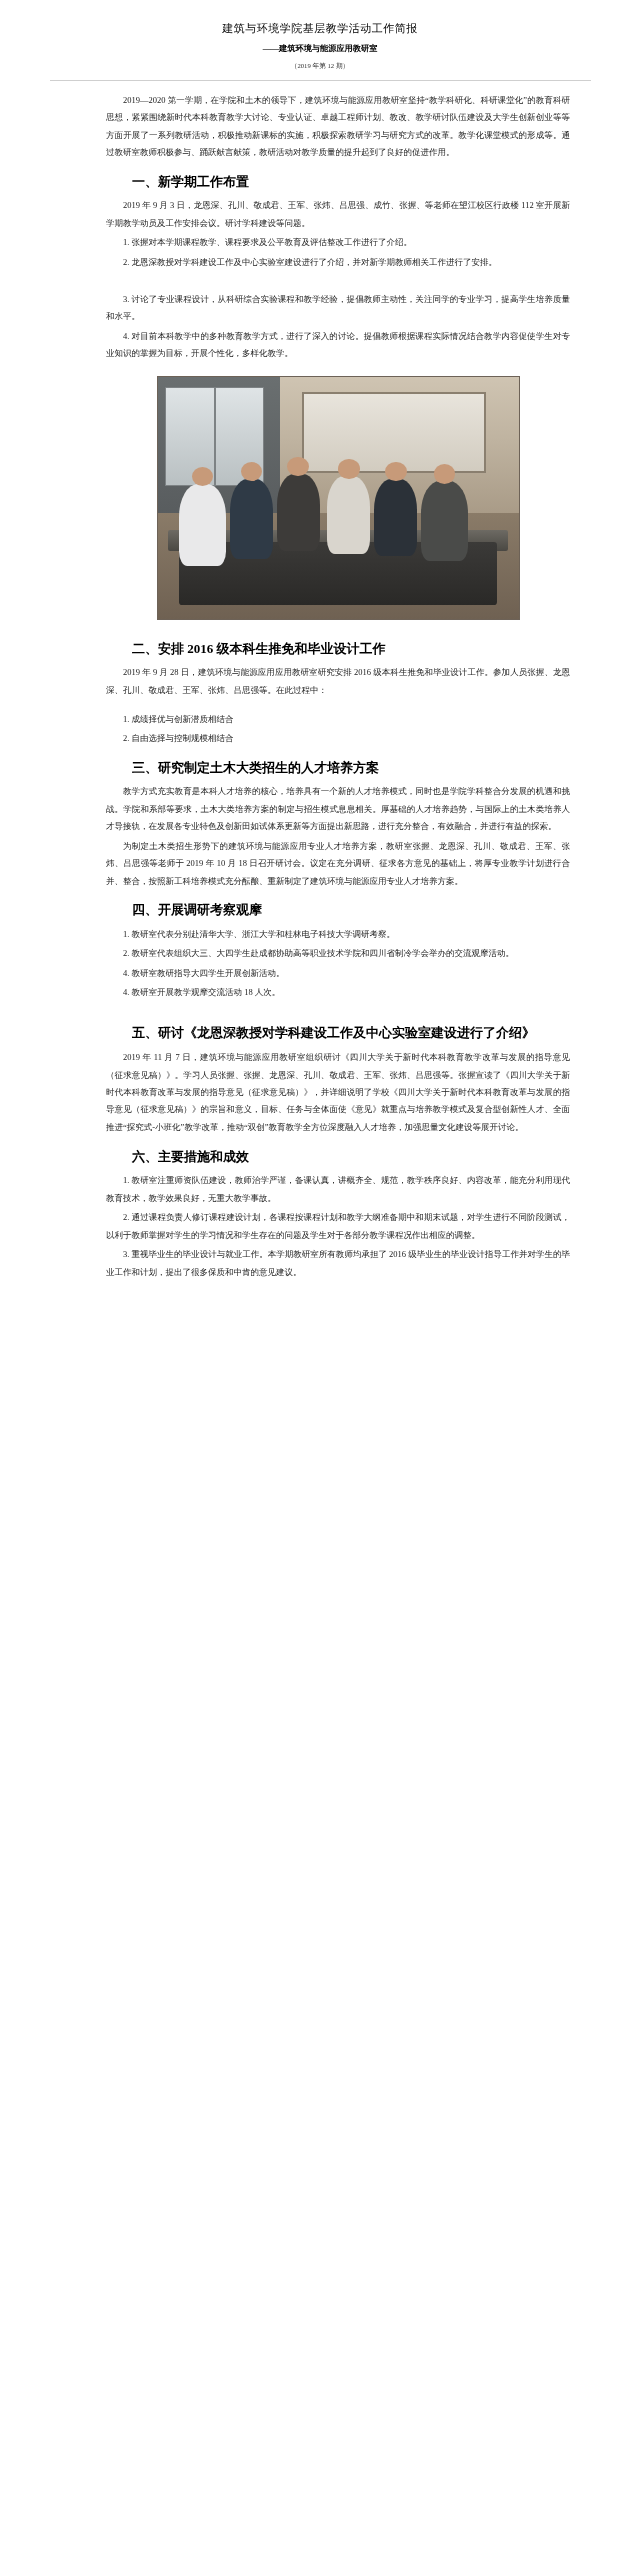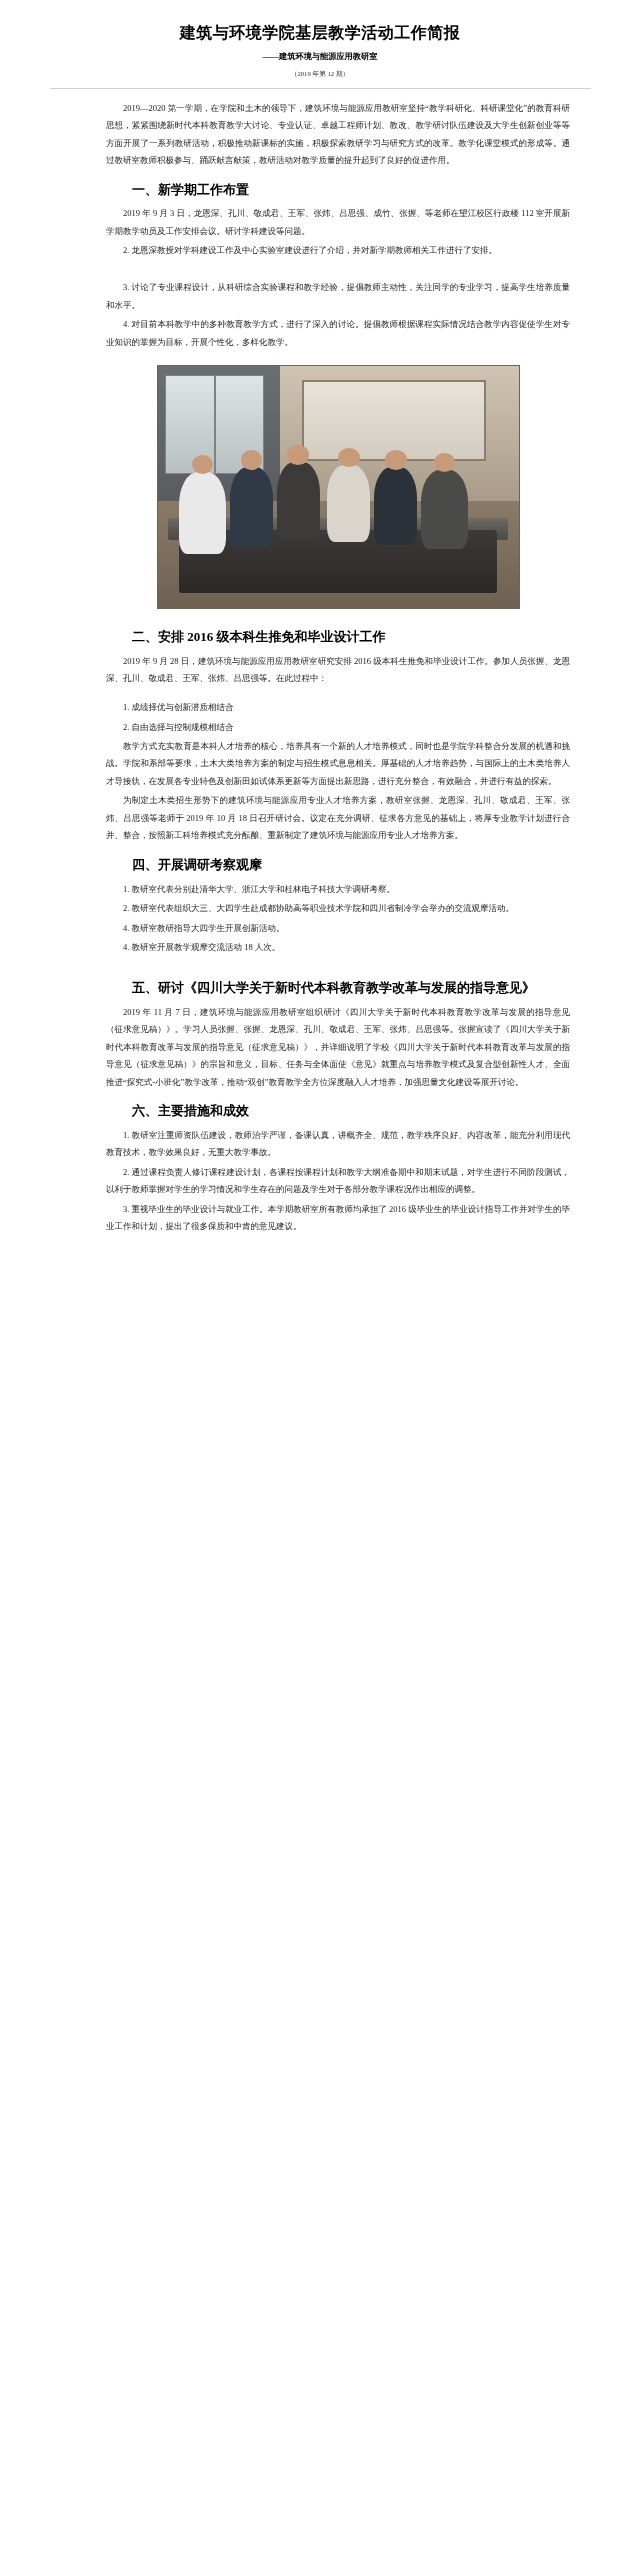--- a/index.html
+++ b/index.html
@@ -16,22 +16,22 @@
     width: 640px;
     box-sizing: border-box;
     padding: 19.6px 0 31px 0;
     background: #ffffff;
   }
   .header-block {
     text-align: center;
     padding: 0 52px;
   }
   .doc-title {
-    font-size: 16px;
-    font-weight: bold;
+    font-size: 11px;
+    font-weight: normal;
     letter-spacing: 0.5px;
     line-height: 1.6;
     color: #000;
     margin: 0 0 5.2px 0;
     text-align: center;
   }
   .doc-subtitle {
     font-size: 8.2px;
     font-weight: bold;
     color: #000;
@@ -148,20 +148,21 @@
   </div>
   <div class="rule"></div>
 
   <div class="body-wrap">
 
     <p class="para">2019—2020 第一学期，在学院和土木的领导下，建筑环境与能源应用教研室坚持“教学科研化、科研课堂化”的教育科研思想，紧紧围绕新时代本科教育教学大讨论、专业认证、卓越工程师计划、教改、教学研讨队伍建设及大学生创新创业等等方面开展了一系列教研活动，积极推动新课标的实施，积极探索教研学习与研究方式的改革。教学化课堂模式的形成等。通过教研室教师积极参与、踊跃献言献策，教研活动对教学质量的提升起到了良好的促进作用。</p>
 
     <p class="section-head">一、新学期工作布置</p>
 
     <p class="para">2019 年 9 月 3 日，龙恩深、孔川、敬成君、王军、张炜、吕思强、成竹、张握、等老师在望江校区行政楼 112 室开展新学期教学动员及工作安排会议。研讨学科建设等问题。</p>
+    <p class="list-item">1. 张握对本学期课程教学、课程要求及公平教育及评估整改工作进行了介绍。</p>
     <p class="list-item">2. 龙恩深教授对学科建设工作及中心实验室建设进行了介绍，并对新学期教师相关工作进行了安排。</p>
 
     <div class="spacer-md"></div>
 
     <p class="list-item">3. 讨论了专业课程设计，从科研综合实验课程和教学经验，提倡教师主动性，关注同学的专业学习，提高学生培养质量和水平。</p>
     <p class="list-item">4. 对目前本科教学中的多种教育教学方式，进行了深入的讨论。提倡教师根据课程实际情况结合教学内容促使学生对专业知识的掌握为目标，开展个性化，多样化教学。</p>
 
     <div class="photo-frame">
       <div class="ph-wall"></div>
       <div class="ph-wall-2"></div>
@@ -191,32 +192,33 @@
     </div>
 
     <p class="section-head">二、安排 2016 级本科生推免和毕业设计工作</p>
     <p class="para">2019 年 9 月 28 日，建筑环境与能源应用应用教研室研究安排 2016 级本科生推免和毕业设计工作。参加人员张握、龙恩深、孔川、敬成君、王军、张炜、吕思强等。在此过程中：</p>
 
     <div class="spacer-sm"></div>
 
     <p class="list-item">1. 成绩择优与创新潜质相结合</p>
     <p class="list-item">2. 自由选择与控制规模相结合</p>
 
+    <p class="section-head">三、研究制定土木大类招生的人才培养方案</p>
     <p class="para">教学方式充实教育是本科人才培养的核心，培养具有一个新的人才培养模式，同时也是学院学科整合分发展的机遇和挑战。学院和系部等要求，土木大类培养方案的制定与招生模式息息相关。厚基础的人才培养趋势，与国际上的土木类培养人才导接轨，在发展各专业特色及创新田如试体系更新等方面提出新思路，进行充分整合，有效融合，并进行有益的探索。</p>
     <p class="para">为制定土木类招生形势下的建筑环境与能源应用专业人才培养方案，教研室张握、龙恩深、孔川、敬成君、王军、张炜、吕思强等老师于 2019 年 10 月 18 日召开研讨会。议定在充分调研、征求各方意见的基础上，将厚专业教学计划进行合并、整合，按照新工科培养模式充分酝酿、重新制定了建筑环境与能源应用专业人才培养方案。</p>
 
     <p class="section-head">四、开展调研考察观摩</p>
     <p class="list-item">1. 教研室代表分别赴清华大学、浙江大学和桂林电子科技大学调研考察。</p>
     <p class="list-item">2. 教研室代表组织大三、大四学生赴成都协助高等职业技术学院和四川省制冷学会举办的交流观摩活动。</p>
     <p class="list-item">4. 教研室教研指导大四学生开展创新活动。</p>
     <p class="list-item">4. 教研室开展教学观摩交流活动 18 人次。</p>
 
     <div class="spacer-sm"></div>
 
-    <p class="section-head">五、研讨《四川大学关于新时代本科教育教学改革与发展的指导意见》</p>
+    <p class="section-head">五、研讨《龙恩深教授对学科建设工作及中心实验室建设进行了介绍》</p>
     <p class="para">2019 年 11 月 7 日，建筑环境与能源应用教研室组织研讨《四川大学关于新时代本科教育教学改革与发展的指导意见（征求意见稿）》。学习人员张握、张握、龙恩深、孔川、敬成君、王军、张炜、吕思强等。张握宣读了《四川大学关于新时代本科教育改革与发展的指导意见（征求意见稿）》，并详细说明了学校《四川大学关于新时代本科教育改革与发展的指导意见（征求意见稿）》的宗旨和意义，目标、任务与全体面使《意见》就重点与培养教学模式及复合型创新性人才、全面推进“探究式-小班化”教学改革，推动“双创”教育教学全方位深度融入人才培养，加强思量文化建设等展开讨论。</p>
 
     <p class="section-head">六、主要措施和成效</p>
     <p class="list-item">1. 教研室注重师资队伍建设，教师治学严谨，备课认真，讲概齐全、规范，教学秩序良好、内容改革，能充分利用现代教育技术，教学效果良好，无重大教学事故。</p>
     <p class="list-item">2. 通过课程负责人修订课程建设计划，各课程按课程计划和教学大纲准备期中和期末试题，对学生进行不同阶段测试，以利于教师掌握对学生的学习情况和学生存在的问题及学生对于各部分教学课程况作出相应的调整。</p>
     <p class="list-item">3. 重视毕业生的毕业设计与就业工作。本学期教研室所有教师均承担了 2016 级毕业生的毕业设计指导工作并对学生的毕业工作和计划，提出了很多保质和中肯的意见建议。</p>
 
   </div>
 </div>
 

